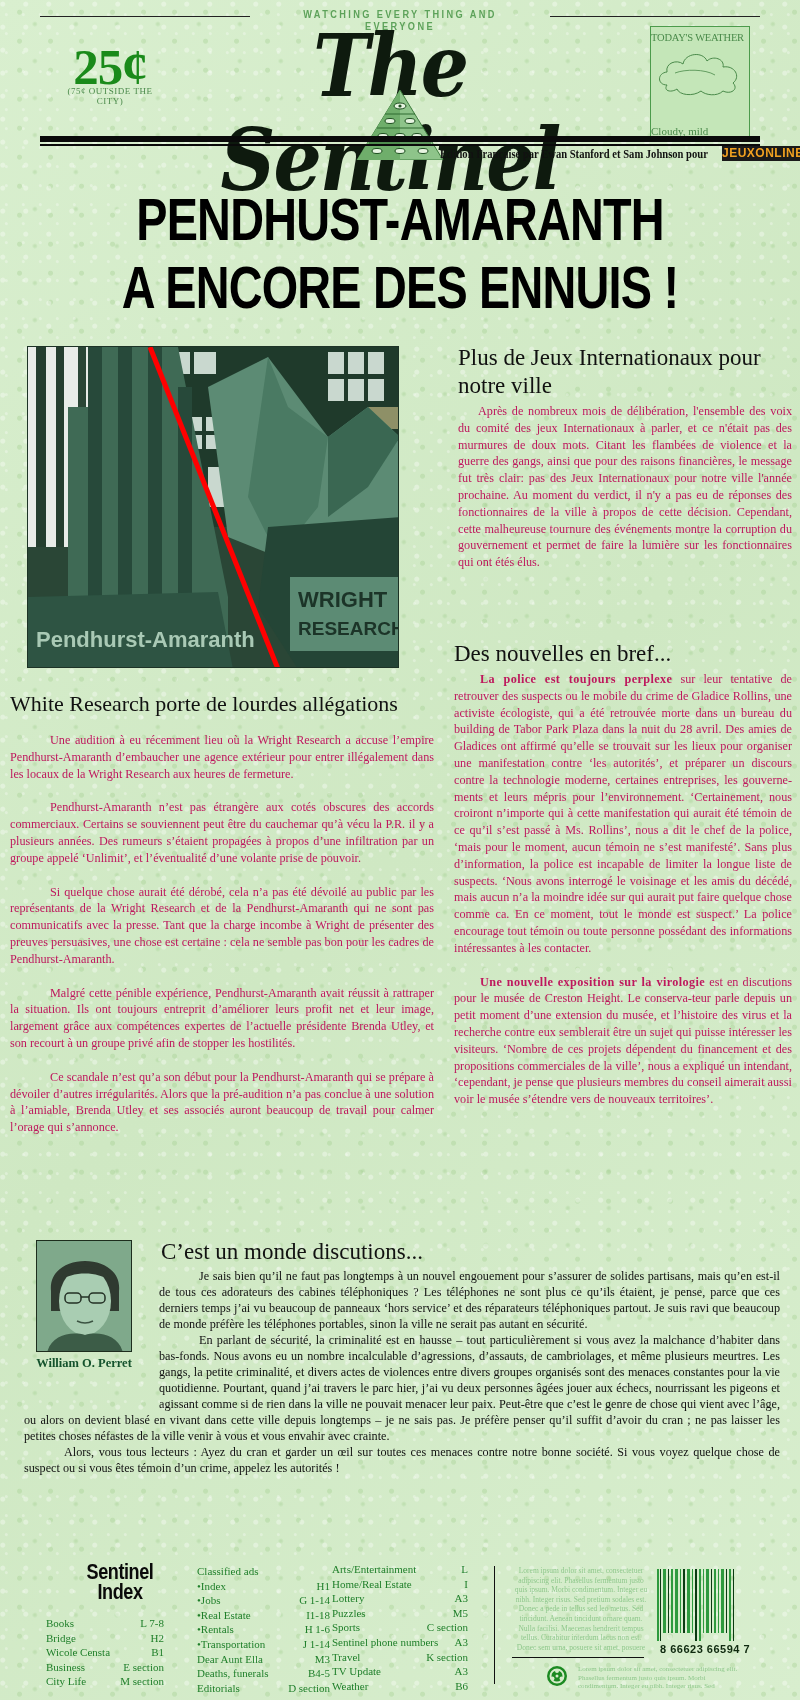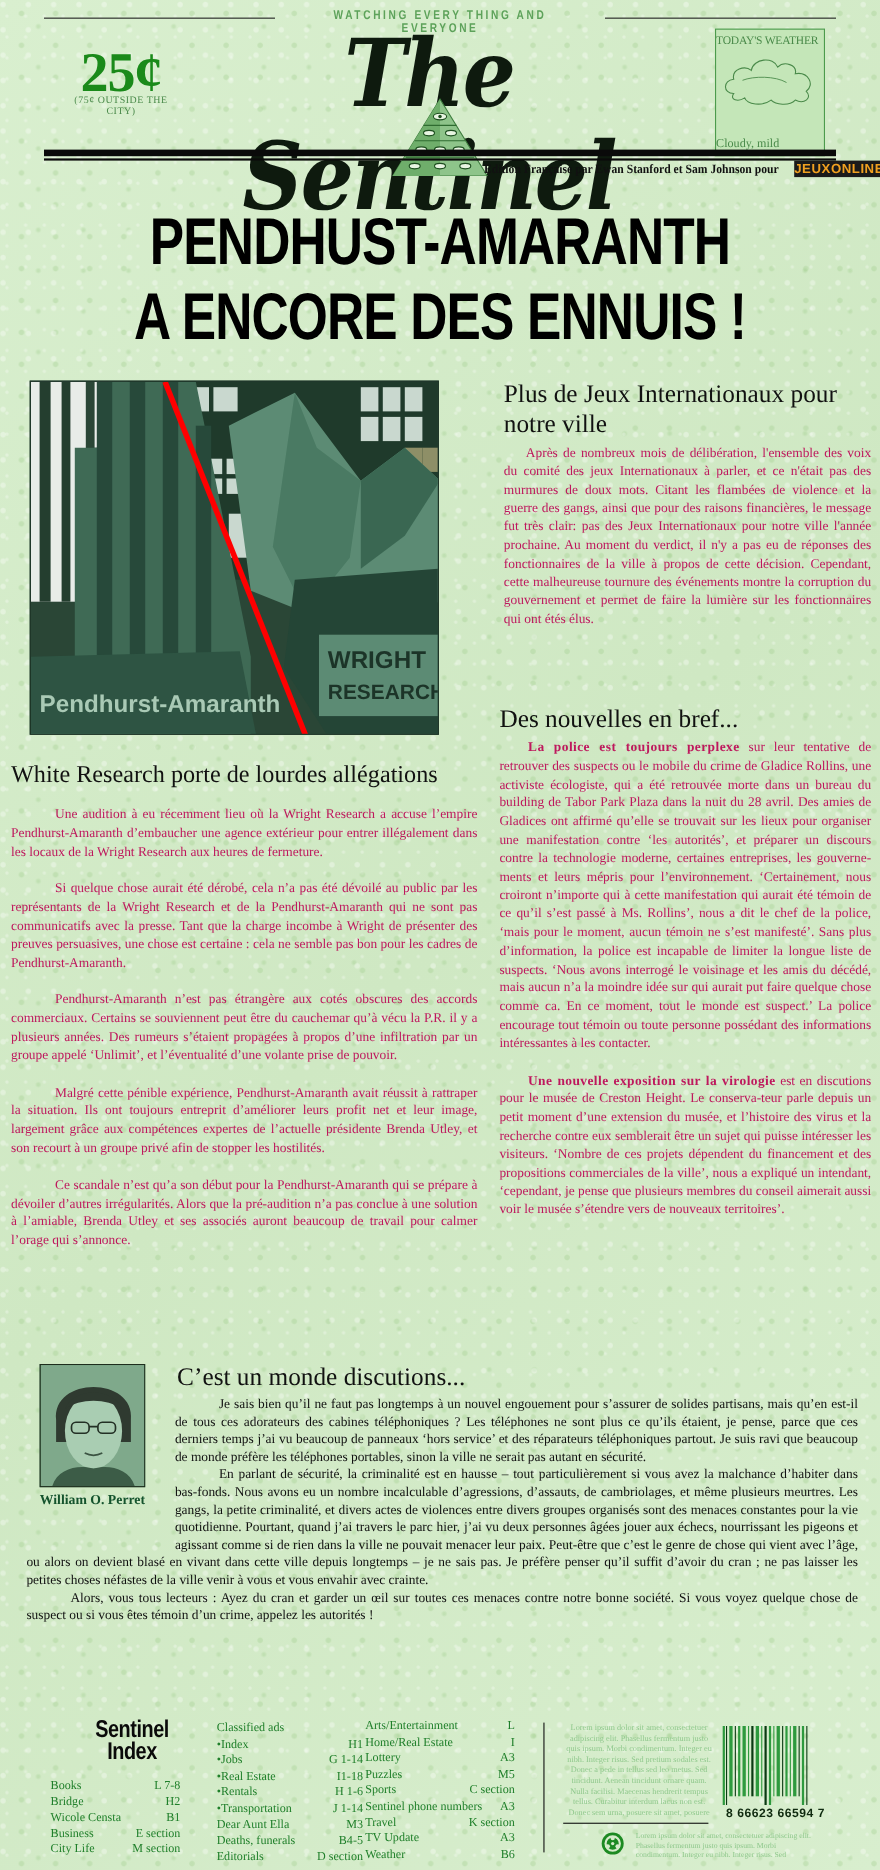--- a/index.html
+++ b/index.html
@@ -231,22 +231,22 @@
 </div>
 
 <div class="abs article jeux">
   <h2 class="sec">Plus de Jeux Internationaux pour notre ville</h2>
   <p>Après de nombreux mois de délibération, l'ensemble des voix du comité des jeux Internationaux à parler, et ce n'était pas des murmures de doux mots. Citant les flambées de violence et la guerre des gangs, ainsi que pour des raisons financières, le message fut très clair: pas des Jeux Internationaux pour notre ville l'année prochaine. Au moment du verdict, il n'y a pas eu de réponses des fonctionnaires de la ville à propos de cette décision. Cependant, cette malheureuse tournure des événements montre la corruption du gouvernement et permet de faire la lumière sur les fonctionnaires qui ont étés élus.</p>
 </div>
 
 <div class="abs article white">
   <h2 class="sec">White Research porte de lourdes allégations</h2>
   <p>Une audition à eu récemment lieu où la Wright Research a accuse l’empire Pendhurst-Amaranth d’embaucher une agence extérieur pour entrer illégalement dans les locaux de la Wright Research aux heures de fermeture.</p>
+  <p>Pendhurst-Amaranth n’est pas étrangère aux cotés obscures des accords commerciaux. Certains se souviennent peut être du cauchemar qu’à vécu la P.R. il y a plusieurs années. Des rumeurs s’étaient propagées à propos d’une infiltration par un groupe appelé ‘Unlimit’, et l’éventualité d’une volante prise de pouvoir.</p>
   <p>Si quelque chose aurait été dérobé, cela n’a pas été dévoilé au public par les représentants de la Wright Research et de la Pendhurst-Amaranth qui ne sont pas communicatifs avec la presse. Tant que la charge incombe à Wright de présenter des preuves persuasives, une chose est certaine : cela ne semble pas bon pour les cadres de Pendhurst-Amaranth.</p>
-  <p>Pendhurst-Amaranth n’est pas étrangère aux cotés obscures des accords commerciaux. Certains se souviennent peut être du cauchemar qu’à vécu la P.R. il y a plusieurs années. Des rumeurs s’étaient propagées à propos d’une infiltration par un groupe appelé ‘Unlimit’, et l’éventualité d’une volante prise de pouvoir.</p>
   <p>Malgré cette pénible expérience, Pendhurst-Amaranth avait réussit à rattraper la situation. Ils ont toujours entreprit d’améliorer leurs profit net et leur image, largement grâce aux compétences expertes de l’actuelle présidente Brenda Utley, et son recourt à un groupe privé afin de stopper les hostilités.</p>
   <p>Ce scandale n’est qu’a son début pour la Pendhurst-Amaranth qui se prépare à dévoiler d’autres irrégularités. Alors que la pré-audition n’a pas conclue à une solution à l’amiable, Brenda Utley et ses associés auront beaucoup de travail pour calmer l’orage qui s’annonce.</p>
 </div>
 
 <div class="abs article brief">
   <h2 class="sec">Des nouvelles en bref...</h2>
   <p><b>La police est toujours perplexe</b><span> sur leur tentative de retrouver des suspects ou le mobile du crime de Gladice Rollins, une activiste écologiste, qui a été retrouvée morte dans un bureau du building de Tabor Park Plaza dans la nuit du 28 avril. Des amies de Gladices ont affirmé qu’elle se trouvait sur les lieux pour organiser une manifestation contre ‘les autorités’, et préparer un discours contre la technologie moderne, certaines entreprises, les gouverne-ments et leurs mépris pour l’environnement. ‘Certainement, nous croiront n’importe qui à cette manifestation qui aurait été témoin de ce qu’il s’est passé à Ms. Rollins’, nous a dit le chef de la police, ‘mais pour le moment, aucun témoin ne s’est manifesté’. Sans plus d’information, la police est incapable de limiter la longue liste de suspects. ‘Nous avons interrogé le voisinage et les amis du décédé, mais aucun n’a la moindre idée sur qui aurait put faire quelque chose comme ca. En ce moment, tout le monde est suspect.’ La police encourage tout témoin ou toute personne possédant des informations intéressantes à les contacter.</span></p>
   <p><b>Une nouvelle exposition sur la virologie</b><span> est en discutions pour le musée de Creston Height. Le conserva-teur parle depuis un petit moment d’une extension du musée, et l’histoire des virus et la recherche contre eux semblerait être un sujet qui puisse intéresser les visiteurs. ‘Nombre de ces projets dépendent du financement et des propositions commerciales de la ville’, nous a expliqué un intendant, ‘cependant, je pense que plusieurs membres du conseil aimerait aussi voir le musée s’étendre vers de nouveaux territoires’.</span></p>
 </div>
 

